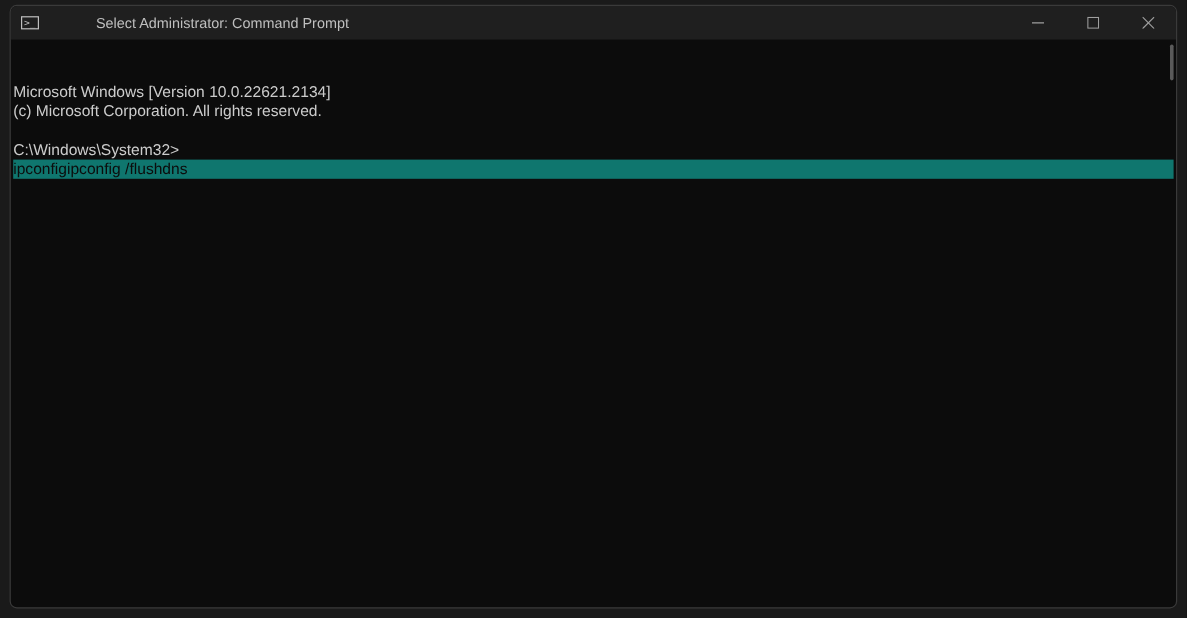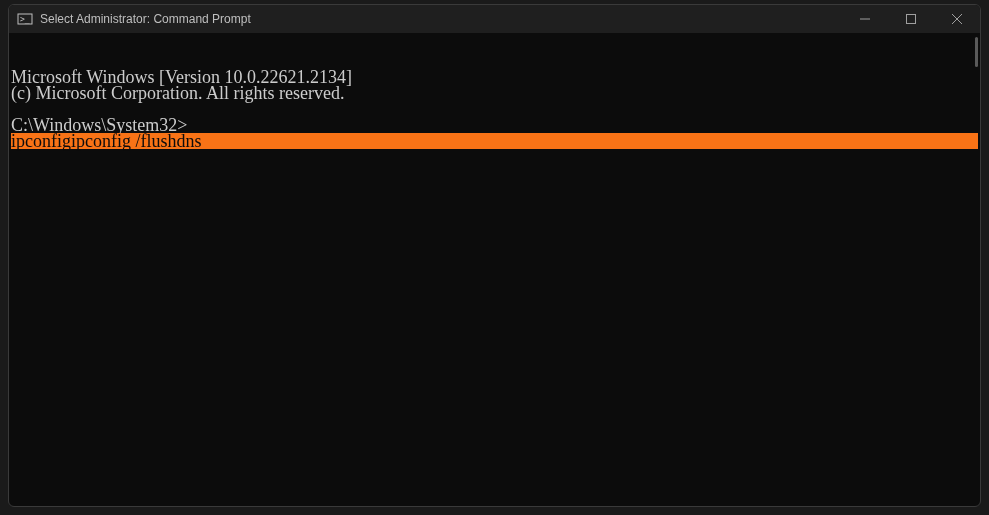--- a/index.html
+++ b/index.html
@@ -46,59 +46,60 @@
       margin-right: 7px;
       display: flex;
       align-items: center;
       justify-content: center;
     }
     
     .titlebar-title {
       color: #bfbfbf;
       font-size: 12px;
       flex: 1;
+      margin-left: 40px;
     }
     
     .window-controls {
       display: flex;
       height: 100%;
     }
     
     .window-control {
       width: 46px;
       height: 100%;
       display: flex;
       align-items: center;
       justify-content: center;
       color: #9f9f9f;
       cursor: pointer;
     }
     
     .terminal-content {
       flex: 1;
       padding: 4px 2px;
-      font-family: Liberation Serif, serif;
-      font-size: 18px;
+      font-family: Liberation Sans, sans-serif;
+      font-size: 13px;
       line-height: 16px;
       color: #cccccc;
       white-space: pre;
       position: relative;
     }
     
     .terminal-line {
       display: block;
     }
     
     .prompt-line {
       display: flex;
       flex-direction: column;
     }
     
     .selected {
-      background: #f97316;
+      background: #0f766e;
       color: #0c0c0c;
     }
     
     .scrollbar {
       position: absolute;
       right: 0;
       top: 28px;
       bottom: 0;
       width: 12px;
       background: transparent;

